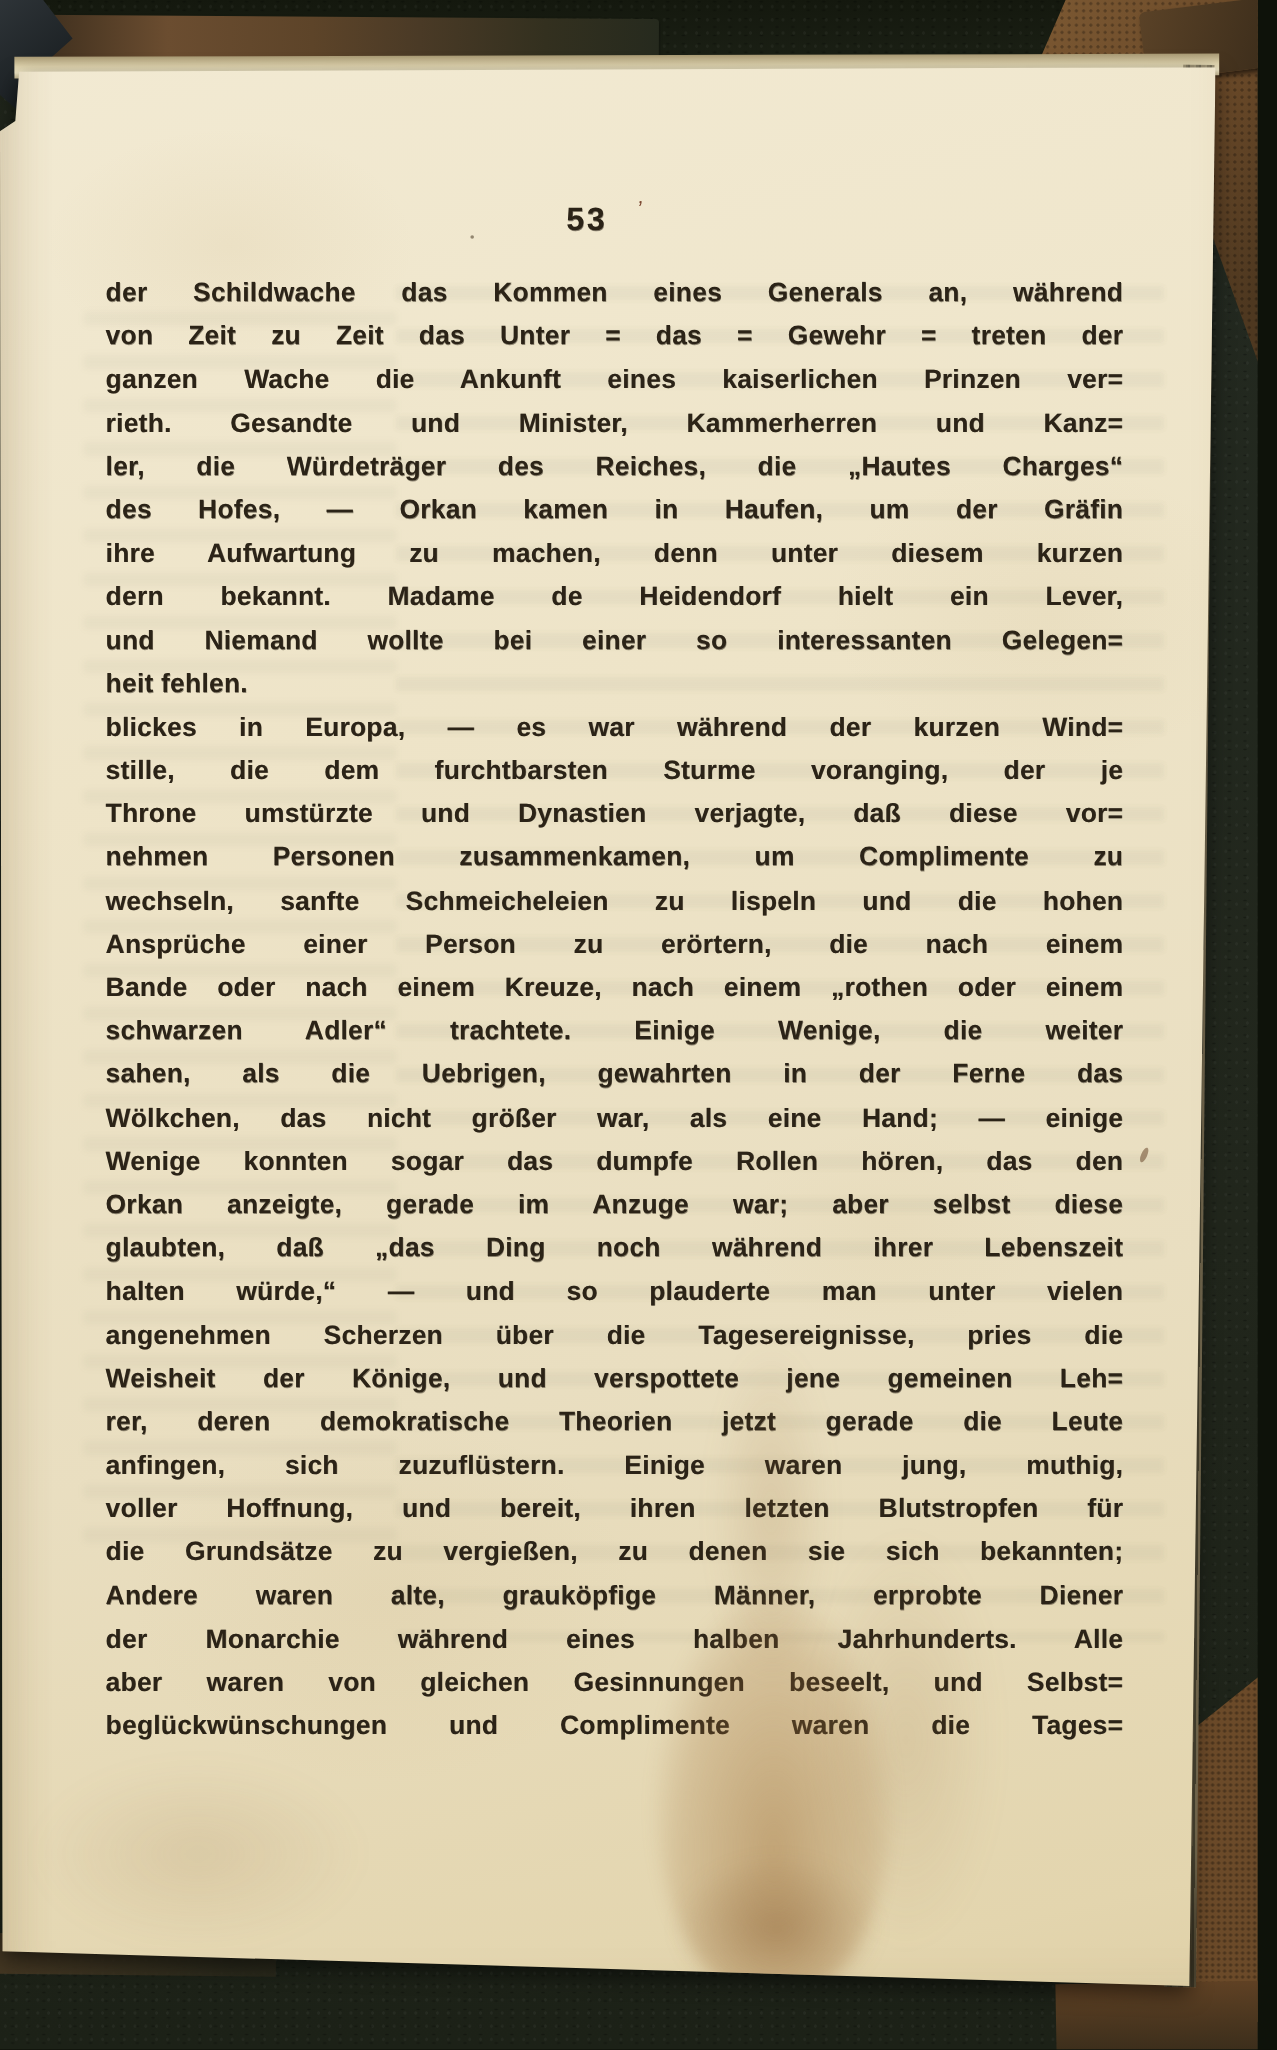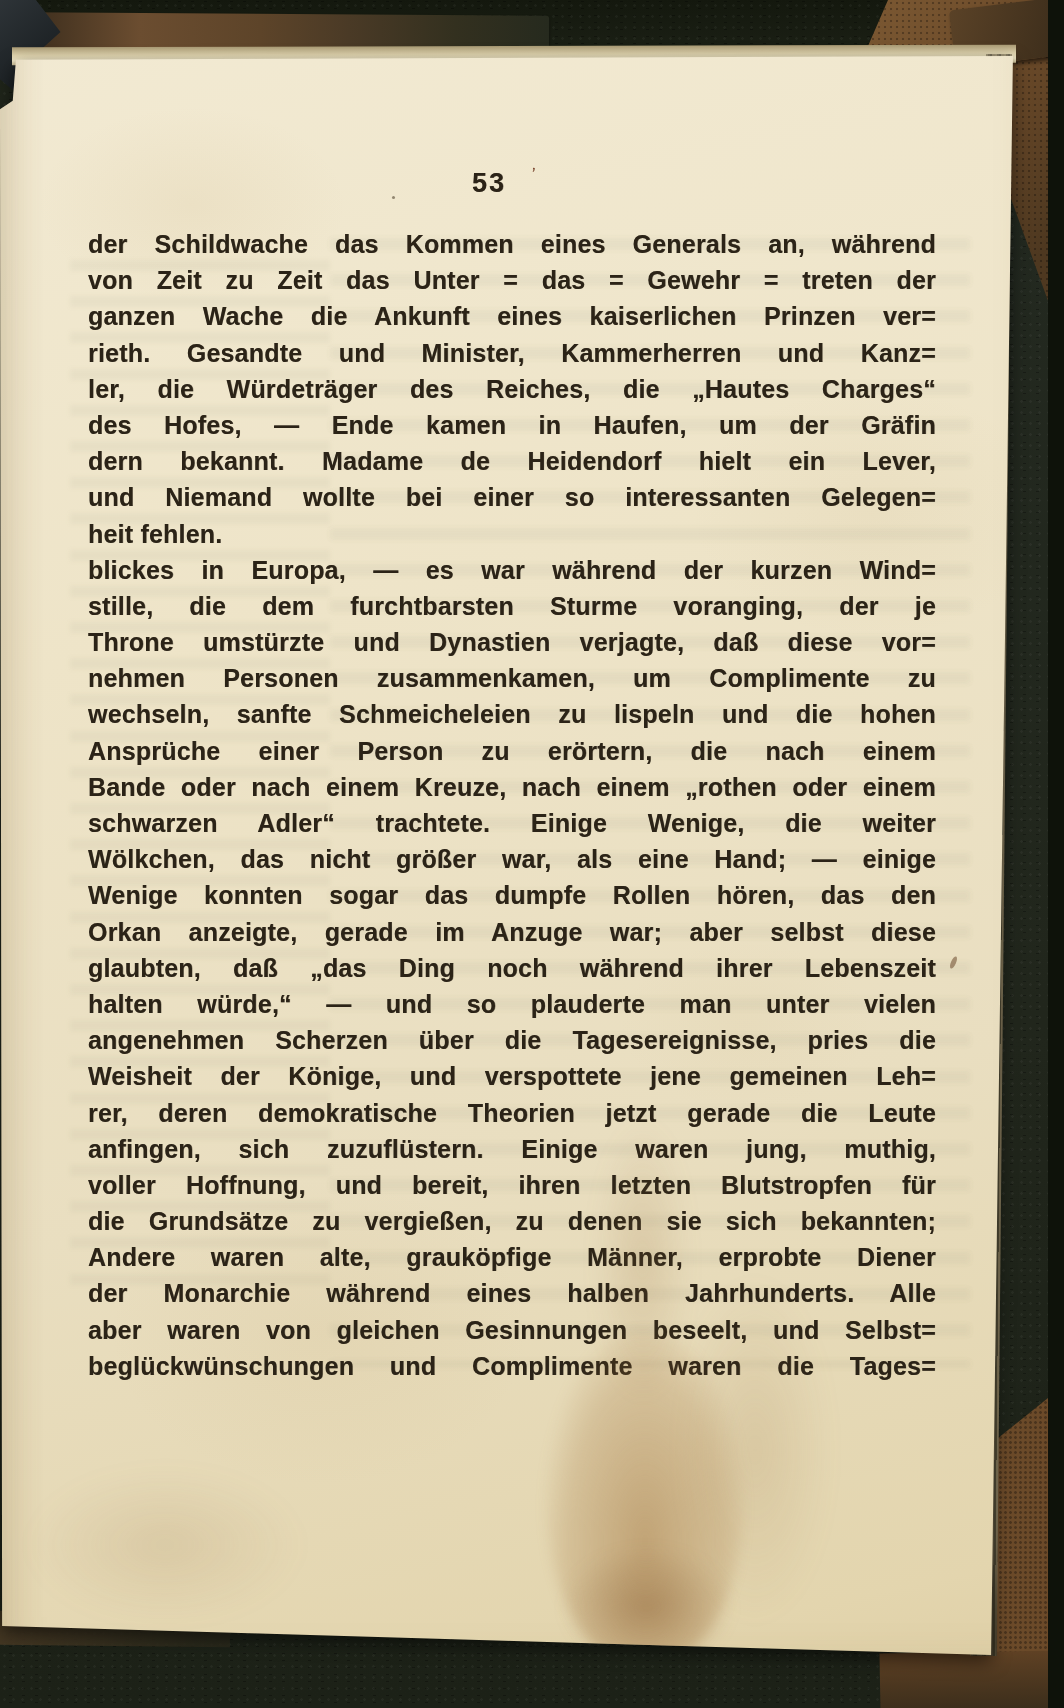--- a/index.html
+++ b/index.html
@@ -72,21 +72,21 @@
   
   .pagenum{left:444px;top:168px;width:90px;text-align:center;
     font-size:27px;font-weight:700;letter-spacing:2px;color:var(--ink,#2b2317);
     text-shadow:.4px .4px 0 rgba(43,35,23,.55);}
   .apostrophe-speck{left:531px;top:164px;font-size:18px;color:#7a4630;transform:rotate(8deg);}
   .dot-speck{left:392px;top:196px;width:3px;height:3px;border-radius:50%;background:rgba(70,55,35,.55);}
   .comma-speck{left:951px;top:956px;width:5px;height:13px;border-radius:50%;
     background:rgba(95,60,32,.5);transform:rotate(24deg);}
   
   .textblock{left:88px;top:226px;width:848px;color:var(--ink,#2b2317);}
-  .line{position:relative;height:36.2px;line-height:36.2px;font-size:25px;font-weight:700;
+  .line{position:relative;height:36.2px;line-height:36.2px;font-size:22px;font-weight:700;
     letter-spacing:.2px;white-space:nowrap;text-align:justify;text-align-last:justify;
     text-shadow:.35px .35px 0 rgba(43,35,23,.5);}
   .line.pend{text-align-last:left;}
   .line.indent{text-indent:64px;}
   
   .stain{border-radius:50%;}
   .stain-main{left:545px;top:1330px;width:200px;height:340px;
     background:radial-gradient(ellipse at 50% 62%,rgba(158,112,58,.50),rgba(158,112,58,.22) 55%,transparent 76%);
     filter:blur(6px);}
   .stain-core{left:560px;top:1545px;width:175px;height:125px;
@@ -123,32 +123,34 @@
       <div class="apostrophe-speck">’</div>
       <div class="dot-speck"></div>
       <div class="comma-speck"></div>
 
       <div class="textblock" id="text-block">
           <div class="line">der Schildwache das Kommen eines Generals an, während</div>
           <div class="line">von Zeit zu Zeit das Unter = das = Gewehr = treten der</div>
           <div class="line">ganzen Wache die Ankunft eines kaiserlichen Prinzen ver=</div>
           <div class="line">rieth. Gesandte und Minister, Kammerherren und Kanz=</div>
           <div class="line">ler, die Würdeträger des Reiches, die „Hautes Charges“</div>
-          <div class="line">des Hofes, — Ende kamen in Haufen, um der Gräfin</div>
+          <div class="line">des Hofes, — Orkan kamen in Haufen, um der Gräfin</div>
+          <div class="line">ihre Aufwartung zu machen, denn unter diesem kurzen</div>
           <div class="line">dern bekannt. Madame de Heidendorf hielt ein Lever,</div>
           <div class="line">und Niemand wollte bei einer so interessanten Gelegen=</div>
           <div class="line pend">heit fehlen.</div>
           <div class="line">blickes in Europa, — es war während der kurzen Wind=</div>
           <div class="line">stille, die dem furchtbarsten Sturme voranging, der je</div>
           <div class="line">Throne umstürzte und Dynastien verjagte, daß diese vor=</div>
           <div class="line">nehmen Personen zusammenkamen, um Complimente zu</div>
           <div class="line">wechseln, sanfte Schmeicheleien zu lispeln und die hohen</div>
           <div class="line">Ansprüche einer Person zu erörtern, die nach einem</div>
           <div class="line">Bande oder nach einem Kreuze, nach einem „rothen oder einem</div>
           <div class="line">schwarzen Adler“ trachtete. Einige Wenige, die weiter</div>
+          <div class="line">sahen, als die Uebrigen, gewahrten in der Ferne das</div>
           <div class="line">Wölkchen, das nicht größer war, als eine Hand; — einige</div>
           <div class="line">Wenige konnten sogar das dumpfe Rollen hören, das den</div>
           <div class="line">Orkan anzeigte, gerade im Anzuge war; aber selbst diese</div>
           <div class="line">glaubten, daß „das Ding noch während ihrer Lebenszeit</div>
           <div class="line">halten würde,“ — und so plauderte man unter vielen</div>
           <div class="line">angenehmen Scherzen über die Tagesereignisse, pries die</div>
           <div class="line">Weisheit der Könige, und verspottete jene gemeinen Leh=</div>
           <div class="line">rer, deren demokratische Theorien jetzt gerade die Leute</div>
           <div class="line">anfingen, sich zuzuflüstern. Einige waren jung, muthig,</div>
           <div class="line">voller Hoffnung, und bereit, ihren letzten Blutstropfen für</div>

